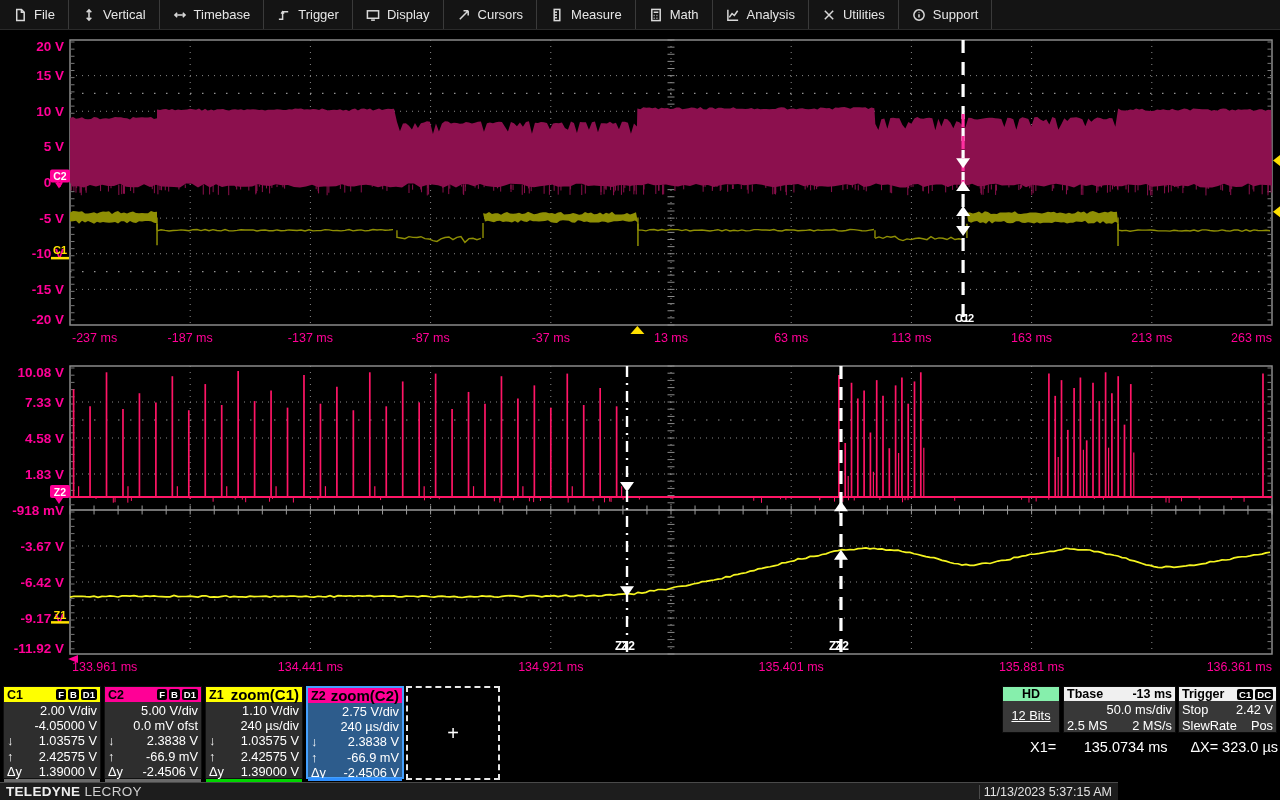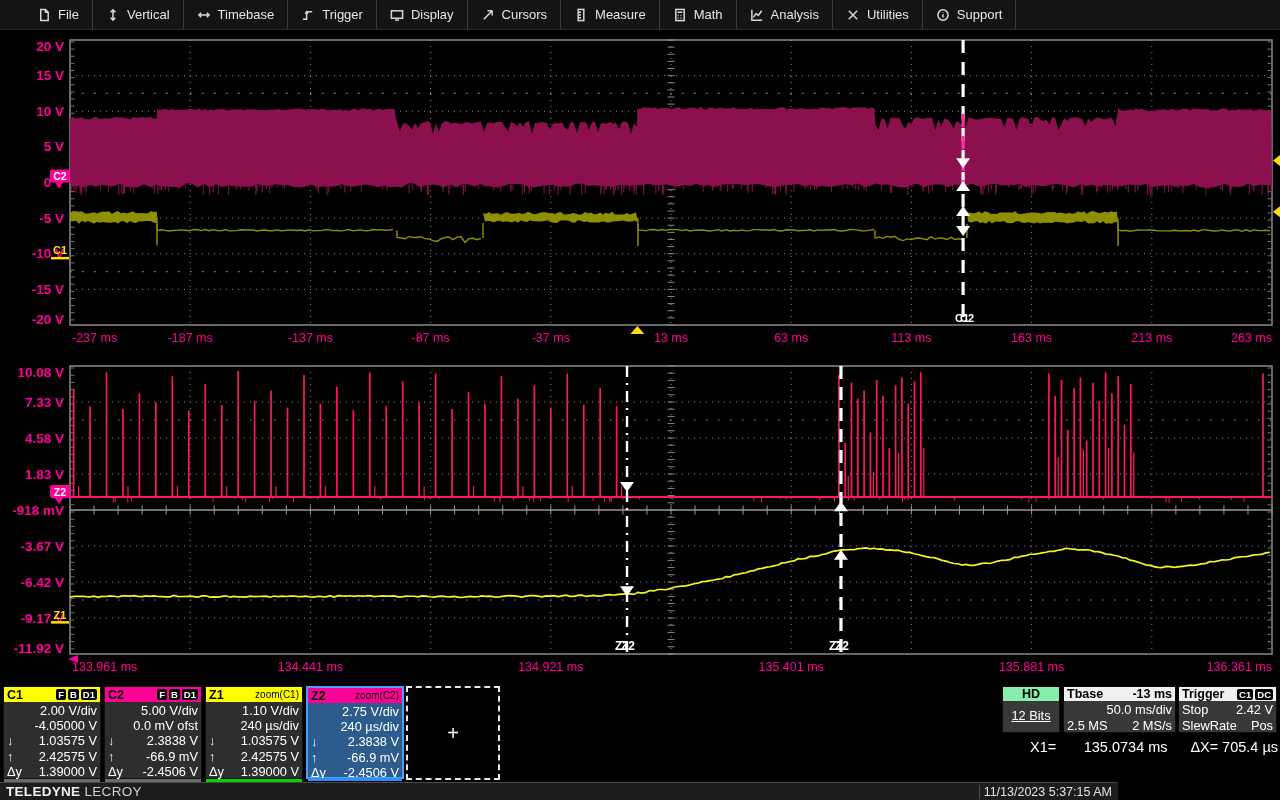--- a/index.html
+++ b/index.html
@@ -2,40 +2,40 @@
 <html><head>
 <meta charset="utf-8">
 <style>
   * { margin:0; padding:0; box-sizing:border-box; }
   html,body { width:1280px; height:800px; background:#000; overflow:hidden;
     font-family:"Liberation Sans", sans-serif; }
   #stage { position:relative; width:1280px; height:800px; background:#000; }
 
   
   #menubar { position:absolute; left:0; top:0; width:1280px; height:30px;
-    background:#141414; border-bottom:1px solid #2a2a2a; display:flex; align-items:stretch;padding-left:24px; }
+    background:#141414; border-bottom:1px solid #2a2a2a; display:flex; align-items:stretch; }
   .menu-item { display:flex; align-items:center; gap:7px; padding:0 13px;
     color:#e6e6e6; font-size:13px; border-right:1px solid #3a3a3a; cursor:default; }
   .menu-item:first-child { border-left:none; }
   .menu-item .mi-icon { display:flex; align-items:center; }
   .menu-item svg { width:14px; height:14px; stroke:#d8d8d8; fill:none; stroke-width:1.6; }
 
   
   #wave-svg { position:absolute; left:0; top:0; width:1280px; height:800px; }
 
   
   .desc-box { position:absolute; top:686px; width:98px; height:93px; background:#2e2e2e;
     border:1px solid #101010; }
   .desc-box.selected { background:#2d5c8c; border:2px solid #43a0ff; }
   .desc-head { height:15px; display:flex; align-items:center; justify-content:space-between;
     padding:0 3px; font-size:12.5px; font-weight:bold; color:#000; }
   .desc-badges { display:flex; gap:2px; }
   .badge { background:#000; color:#fff; font-size:9.5px; font-weight:bold;
     padding:0 2px; border-radius:2px; line-height:11px; }
-  .desc-head .head-right { font-weight:normal; font-size:10px; }
+  .desc-head .head-right { font-weight:bold; font-size:15px; }
   .desc-body { padding:1px 3px 0 3px; }
   .desc-row { display:flex; justify-content:space-between; color:#fff;
     font-size:12.8px; line-height:15.2px; white-space:pre; }
   .desc-underline { position:absolute; left:0; bottom:-4px; width:100%; height:3px; }
 
   #add-box { position:absolute; left:406px; top:686px; width:94px; height:94px;
     border:2px dashed #e8e8e8; color:#fff; display:flex; align-items:center; justify-content:center;
     font-size:20px; }
 
   
@@ -1132,21 +1132,21 @@
             <span>Pos</span>
           </div>
         </div>
       </div>
     </div>
   <div id="readout">
       <div class="ro-row">
         <span class="ro-l1">X1=</span>
         <span class="ro-v1">135.0734 ms</span>
         <span class="ro-l2">ΔX=</span>
-        <span class="ro-v2">705.4 µs</span>
+        <span class="ro-v2">323.0 µs</span>
       </div>
     </div>
   <div id="statusbar">
     <div id="brand">
       <b>TELEDYNE</b> <span>LECROY</span>
     </div>
     <div id="datetime">11/13/2023 5:37:15 AM</div>
   </div>
 </div>
 

